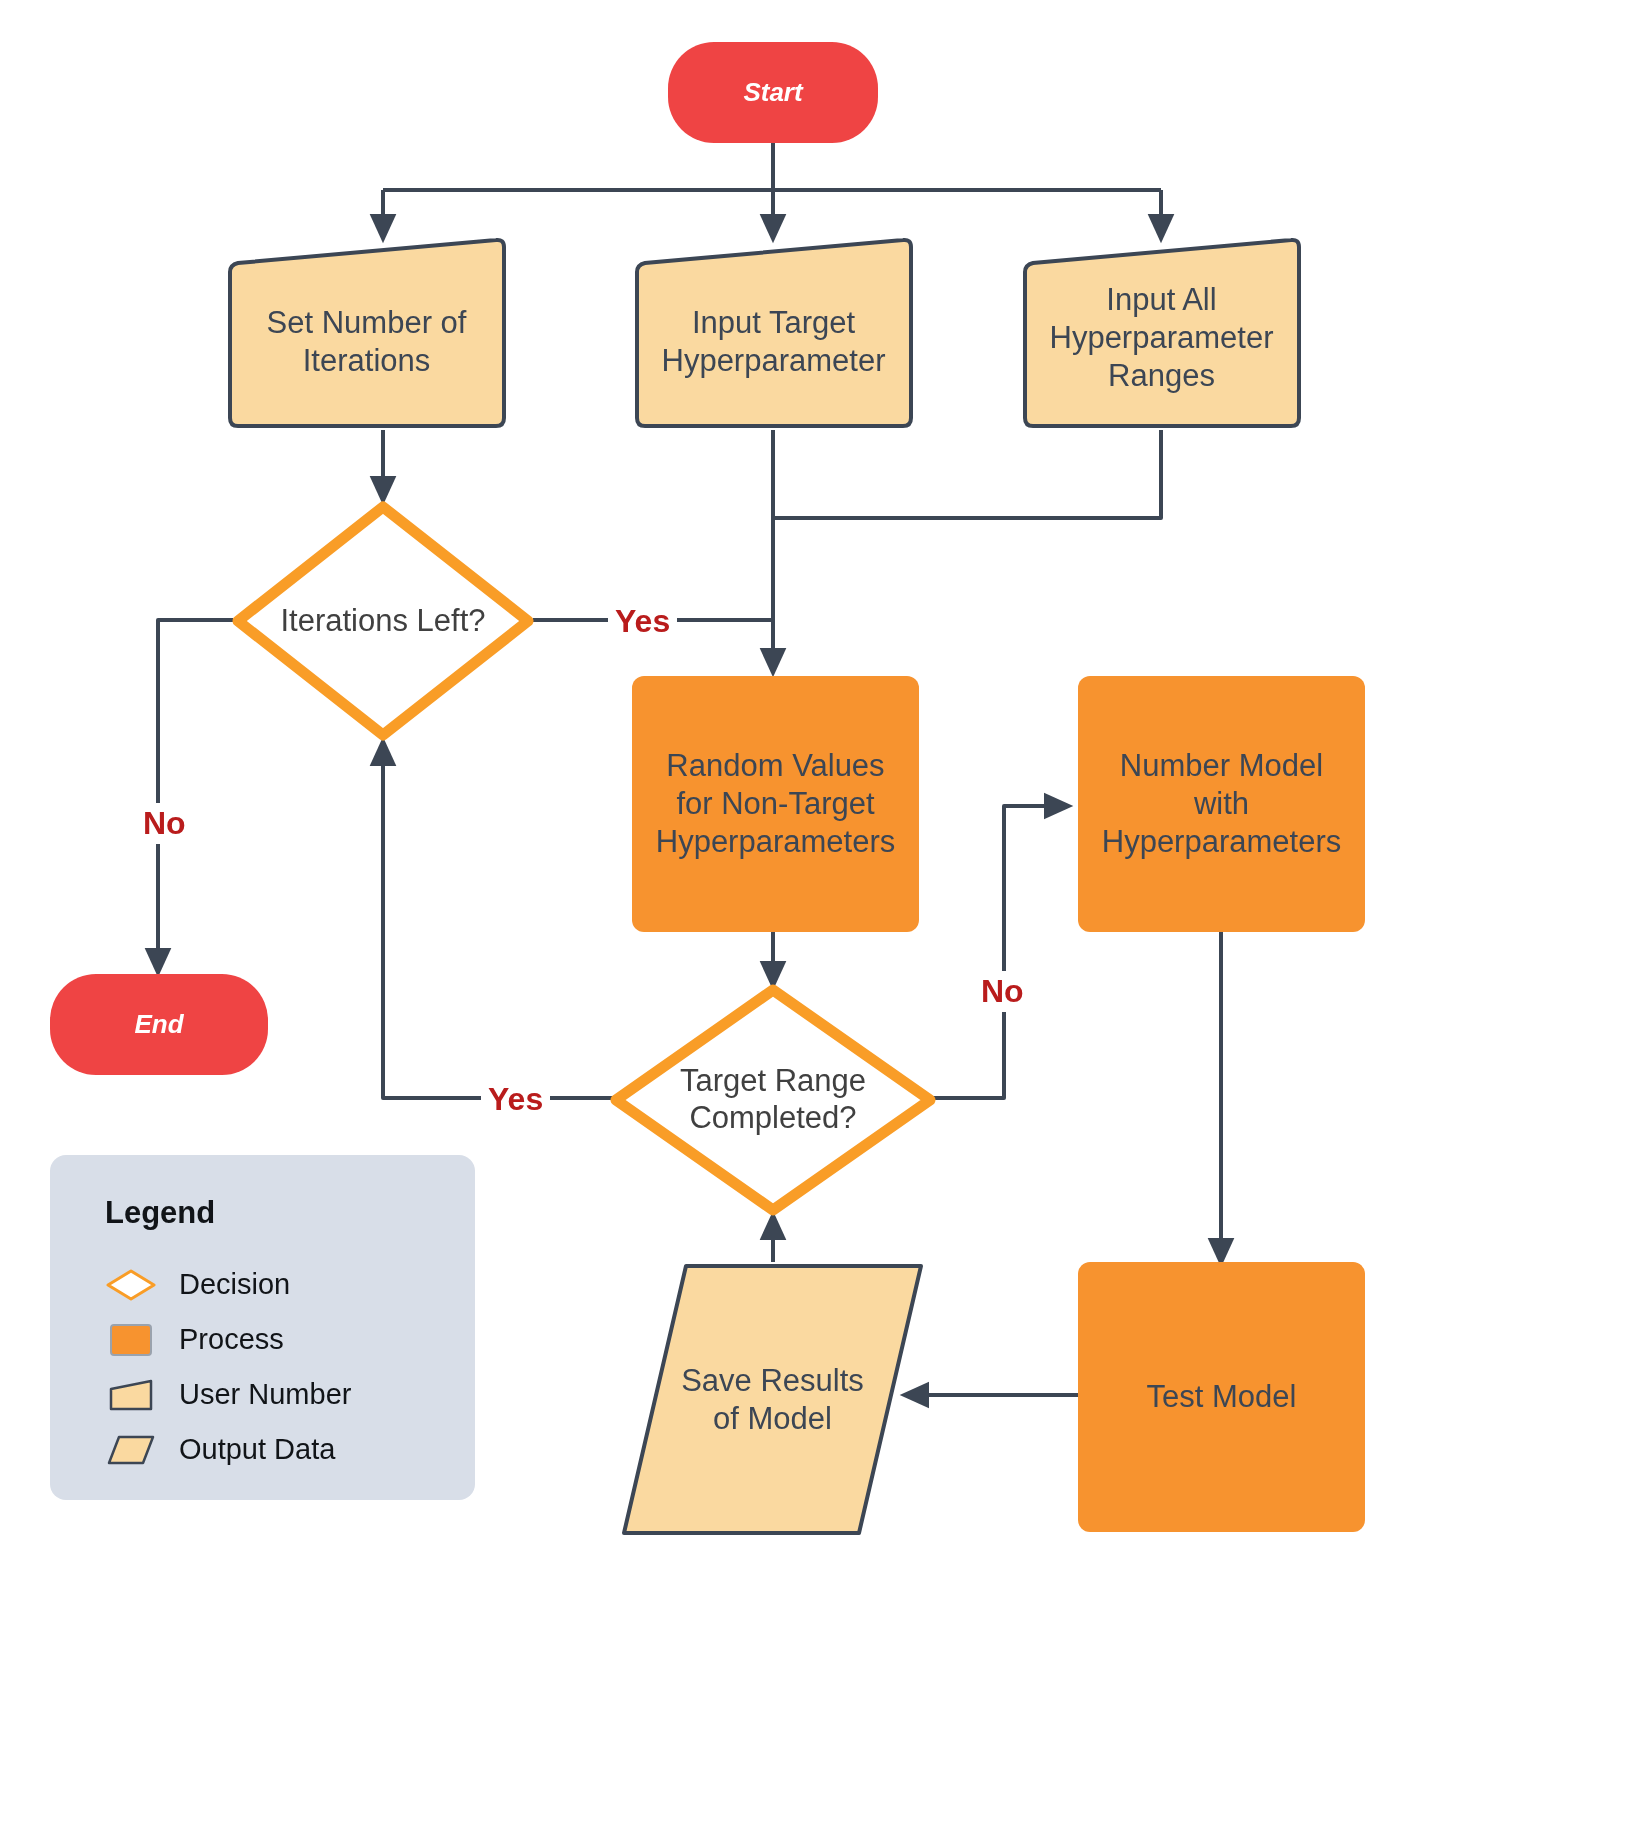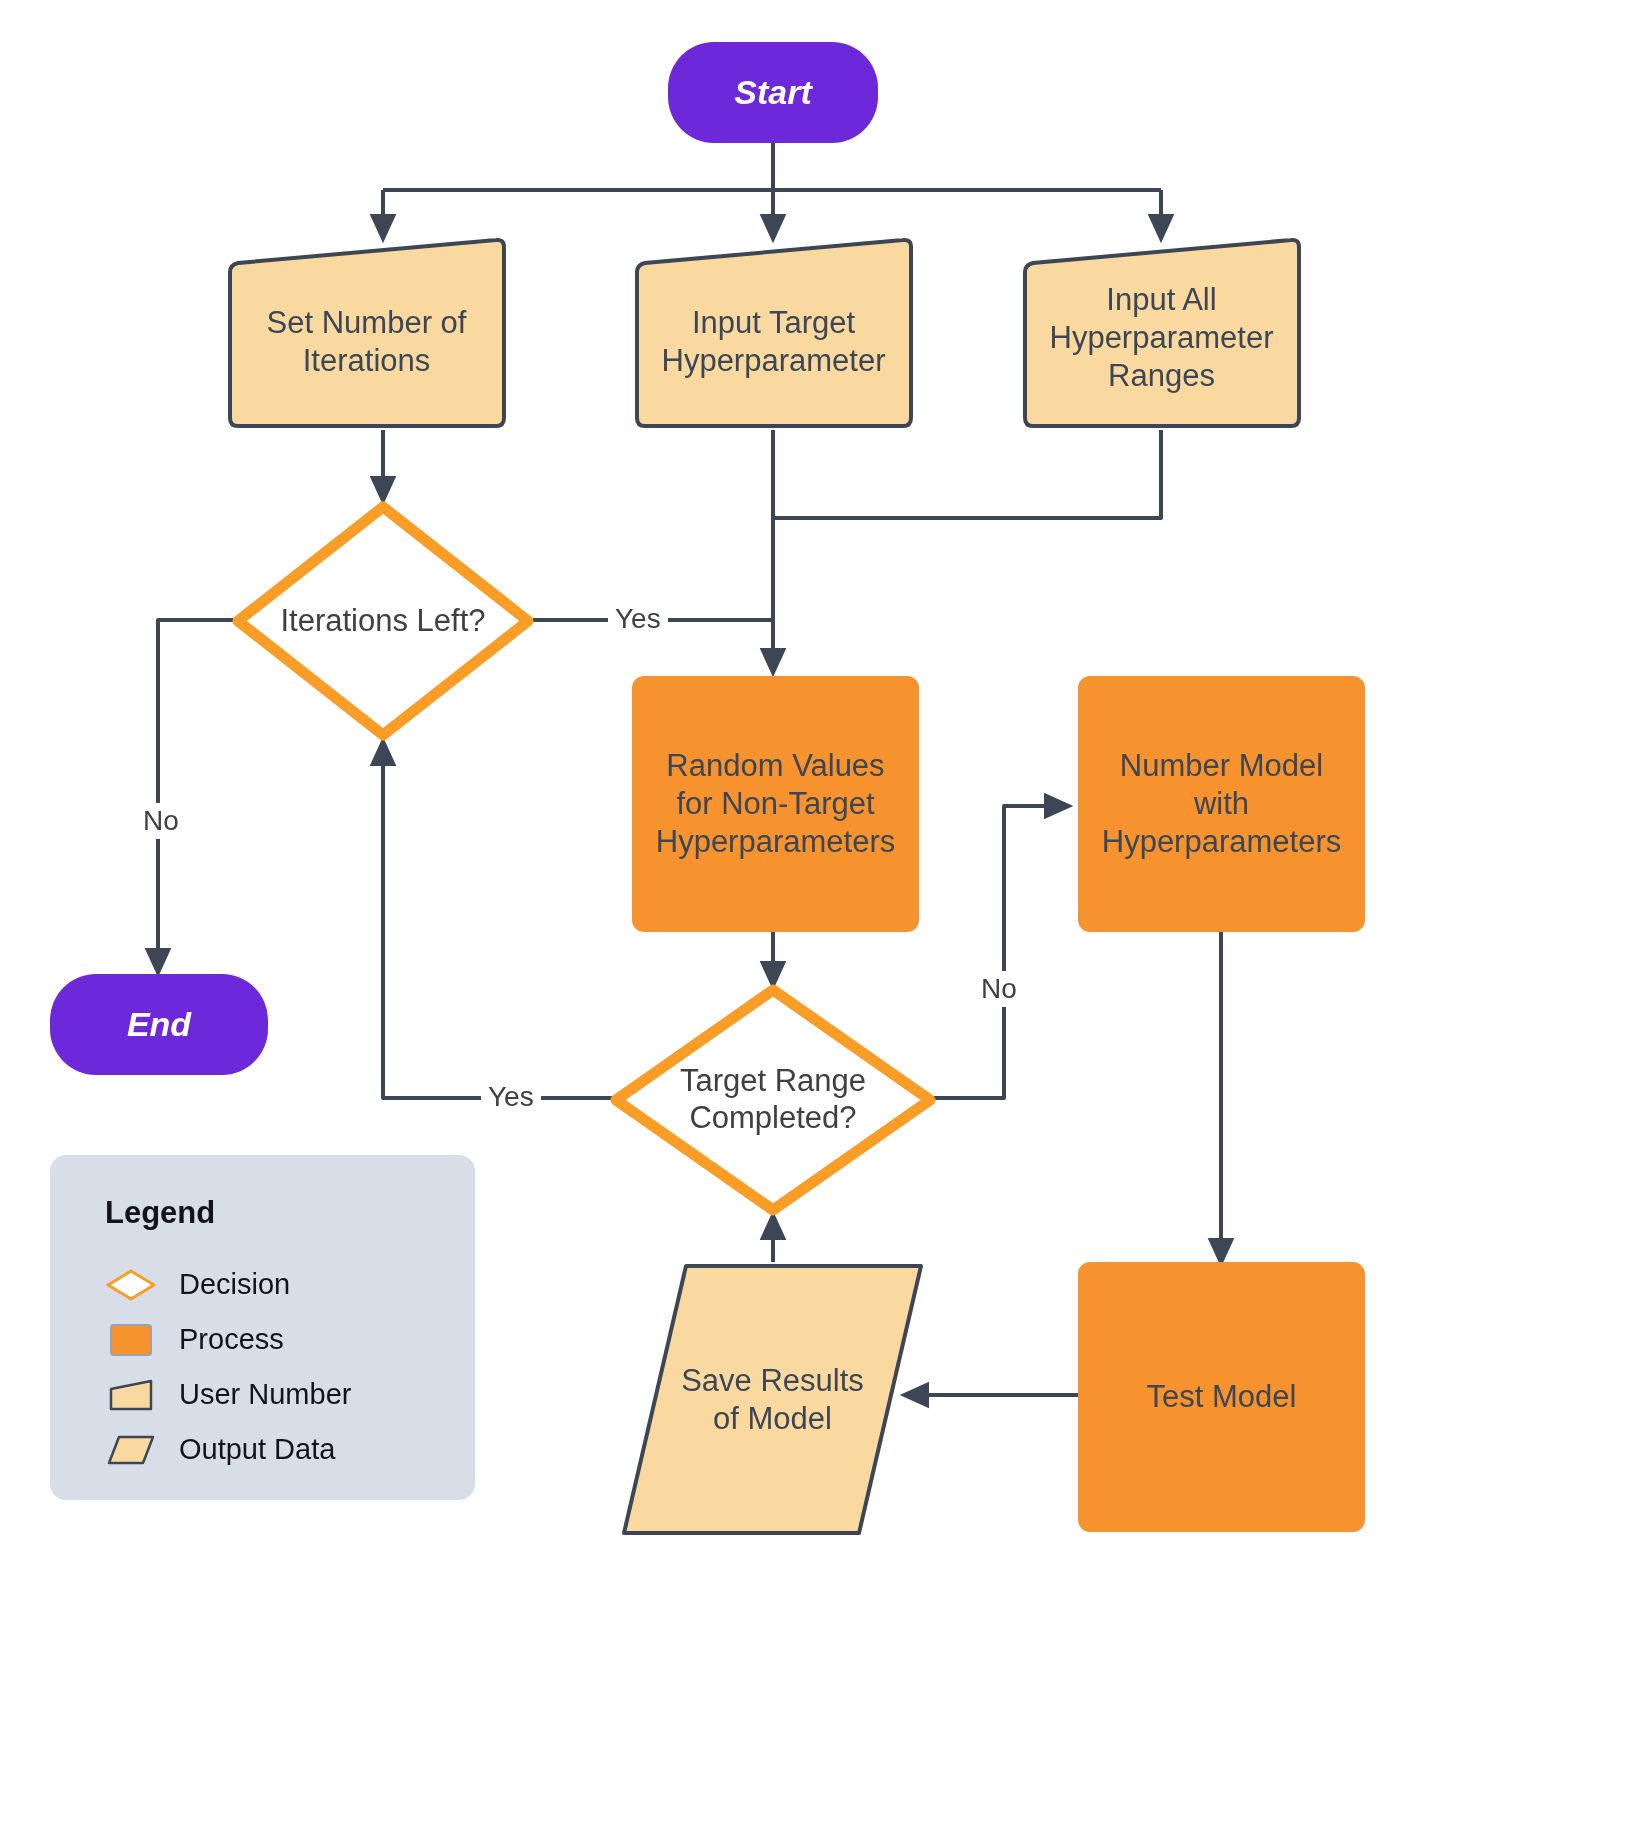--- a/index.html
+++ b/index.html
@@ -31,26 +31,26 @@
     justify-content: center;
     text-align: center;
     color: #3c4654;
     font-size: 31px;
     line-height: 1.22;
     z-index: 3;
   }
 
   
   .terminator {
-    background: #6d28d9;
+    background: #ef4444;
     border-radius: 46px;
     color: #ffffff;
     font-weight: bold;
     font-style: italic;
-    font-size: 34px;
+    font-size: 26px;
   }
 
   
   .process {
     background: #F7932F;
     border-radius: 12px;
     color: #3c4654;
   }
 
   
@@ -103,23 +103,23 @@
     z-index: 1;
     width: 100%;
     color: #404040;
     font-size: 31px;
     line-height: 1.18;
   }
 
   
   .edge-label {
     position: absolute;
-    font-size: 28px;
-    font-weight: normal;
-    color: #404040;
+    font-size: 32px;
+    font-weight: bold;
+    color: #b91c1c;
     background: #ffffff;
     padding: 2px 7px;
     z-index: 4;
     white-space: nowrap;
   }
 
   
   #legend {
     position: absolute;
     left: 50px;

